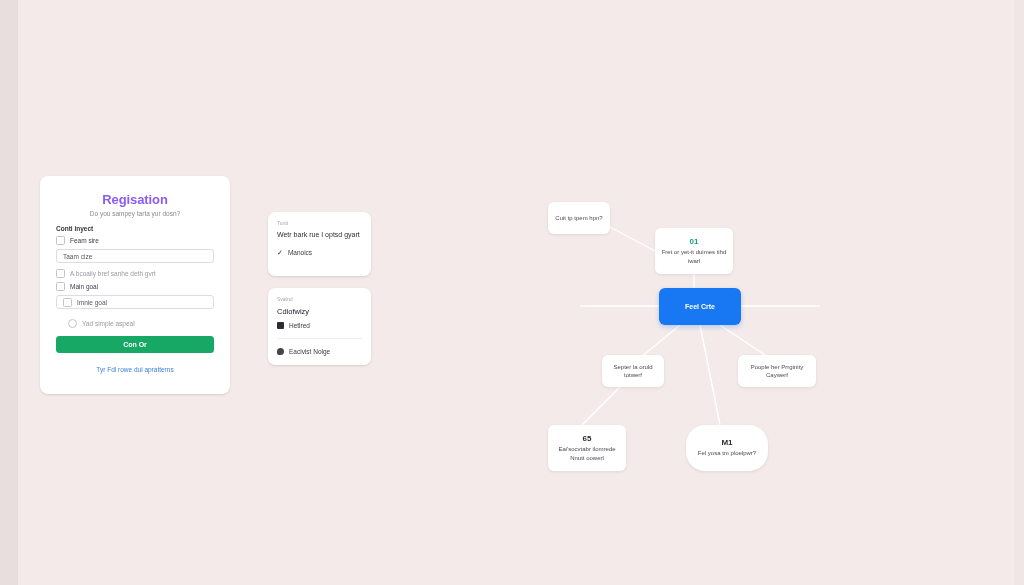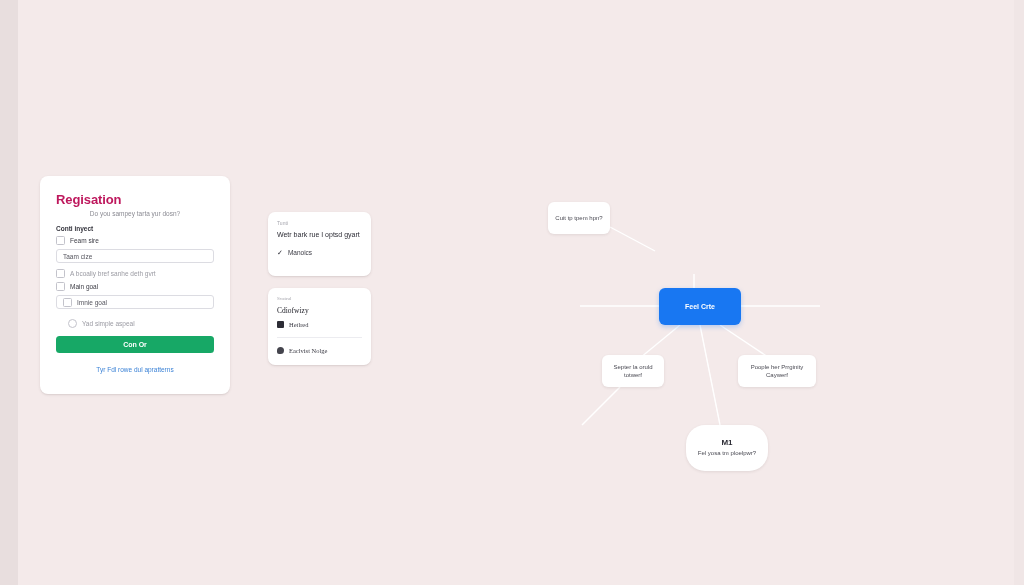--- a/index.html
+++ b/index.html
@@ -48,22 +48,22 @@
     padding: 0;
   }
   #registration-inner {
     padding: 14px 16px 12px 16px;
     box-sizing: border-box;
     height: 100%;
   }
   #registration-title {
     font-size: 13px;
     font-weight: bold;
-    color: #be185d;
-    text-align: left;
+    color: #8b5cf6;
+    text-align: center;
     letter-spacing: -0.1px;
     margin: 2px 0 3px 0;
     filter: blur(0.25px);
   }
   #registration-subtitle {
     font-size: 6.5px;
     color: #8b8b93;
     text-align: center;
     margin-bottom: 8px;
     filter: blur(0.3px);
@@ -154,21 +154,20 @@
     left: 268px;
     top: 212px;
     width: 103px;
     height: 64px;
   }
   #info-card-bottom {
     left: 268px;
     top: 288px;
     width: 103px;
     height: 77px;
-    font-family: Liberation Serif, serif;
   }
   .info-inner {
     padding: 8px 9px;
     box-sizing: border-box;
     height: 100%;
   }
   .info-eyebrow {
     font-size: 5px;
     color: #a6a6ae;
     margin-bottom: 5px;
@@ -385,32 +384,40 @@
 
     <line x1="200" y1="140" x2="248" y2="172" stroke="#ffffff" stroke-width="1.4"></line>
 
     <line x1="100" y1="202" x2="62" y2="240" stroke="#ffffff" stroke-width="1.4"></line>
   </svg>
 
   <div class="node" id="node-top-left">
     <span class="node-text">Cuit tp tpem hpn?</span>
   </div>
 
+  <div class="node" id="node-01">
+    <span class="node-num teal">01</span>
+    <span class="node-text">Fret or yet-it duimes tihd iwarl</span>
+  </div>
 
   <div id="node-center">
     <span id="node-center-label">Feel Crte</span>
   </div>
 
   <div class="node" id="node-mid-left">
     <span class="node-text">Septer la oruld totwerf</span>
   </div>
 
   <div class="node" id="node-mid-right">
     <span class="node-text">Poople her Prrginity Caywerf</span>
   </div>
 
+  <div class="node" id="node-65">
+    <span class="node-num dark">65</span>
+    <span class="node-text">Eai'socvtabr ilomrede Nnutt oowerl</span>
+  </div>
 
   <div class="node" id="node-m1">
     <span class="node-num dark">M1</span>
     <span class="node-text">Fel yosa tm ploelpwr?</span>
   </div>
 
 </div>
 
 </body></html>

